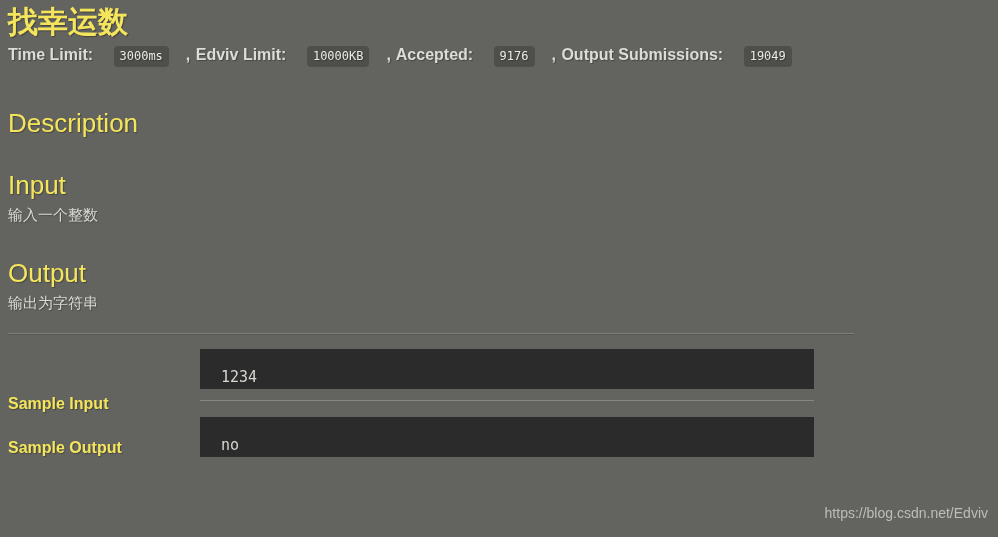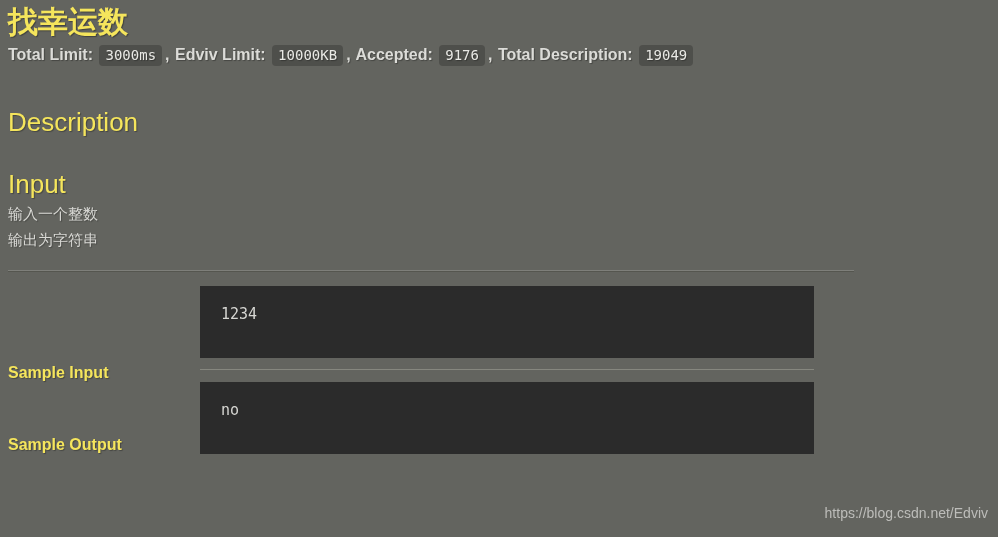--- a/index.html
+++ b/index.html
@@ -41,23 +41,23 @@
   .meta .sep {
     font-weight: bold;
     padding: 0 1px;
   }
   .badge {
     background: #4e4f4b;
     color: #e9e9e5;
     border-radius: 4px;
     padding: 2px 6px 3px 6px;
     font-family: "DejaVu Sans Mono", monospace;
-    font-size: 14px;
+    font-size: 12px;
     font-weight: normal;
-    margin: 0 2px;
+    margin: 0 16px;
     display: inline-block;
     line-height: 16px;
   }
   .section-head {
     color: #f5e55c;
     font-size: 26px;
     font-weight: normal;
     line-height: 32px;
     margin: 30px 0 0 0;
     text-shadow: 1px 1px 1px rgba(0,0,0,0.3);
@@ -98,21 +98,21 @@
     flex: 1 1 auto;
     padding-right: 40px;
     box-sizing: border-box;
   }
   .sample-box {
     background: #2b2b2b;
     color: #d6d6d2;
     font-family: "DejaVu Sans Mono", monospace;
     font-size: 15px;
     line-height: 20px;
-    padding: 18px 0 34px 21px;
+    padding: 18px 0 2px 21px;
     min-height: 14px;
     white-space: pre;
   }
   .inner-divider {
     border-top: 1px solid #86877f;
     margin: 11px 0 12px 0;
   }
   .watermark {
     position: absolute;
     right: 10px;
@@ -124,35 +124,36 @@
   }
 </style>
 </head>
 <body>
 
 <div class="page">
 
   <h1 class="title">找幸运数</h1>
 
   <div class="meta">
-    <span>Total Limit:</span>
+    <span>Time Limit:</span>
     <span class="badge">3000ms</span><span class="sep">,</span>
     <span>Edviv Limit:</span>
     <span class="badge">10000KB</span><span class="sep">,</span>
     <span>Accepted:</span>
     <span class="badge">9176</span><span class="sep">,</span>
-    <span>Total Description:</span>
+    <span>Output Submissions:</span>
     <span class="badge">19049</span>
   </div>
 
   <h2 class="section-head first">Description</h2>
 
   <h2 class="section-head">Input</h2>
   <div class="body-text">输入一个整数</div>
 
+  <h2 class="section-head">Output</h2>
   <div class="body-text">输出为字符串</div>
 
   <div class="spacer-desc"></div>
 
   <hr class="hr">
 
   <div class="samples">
 
     <div class="sample-row">
       <div class="sample-label">Sample Input</div>

